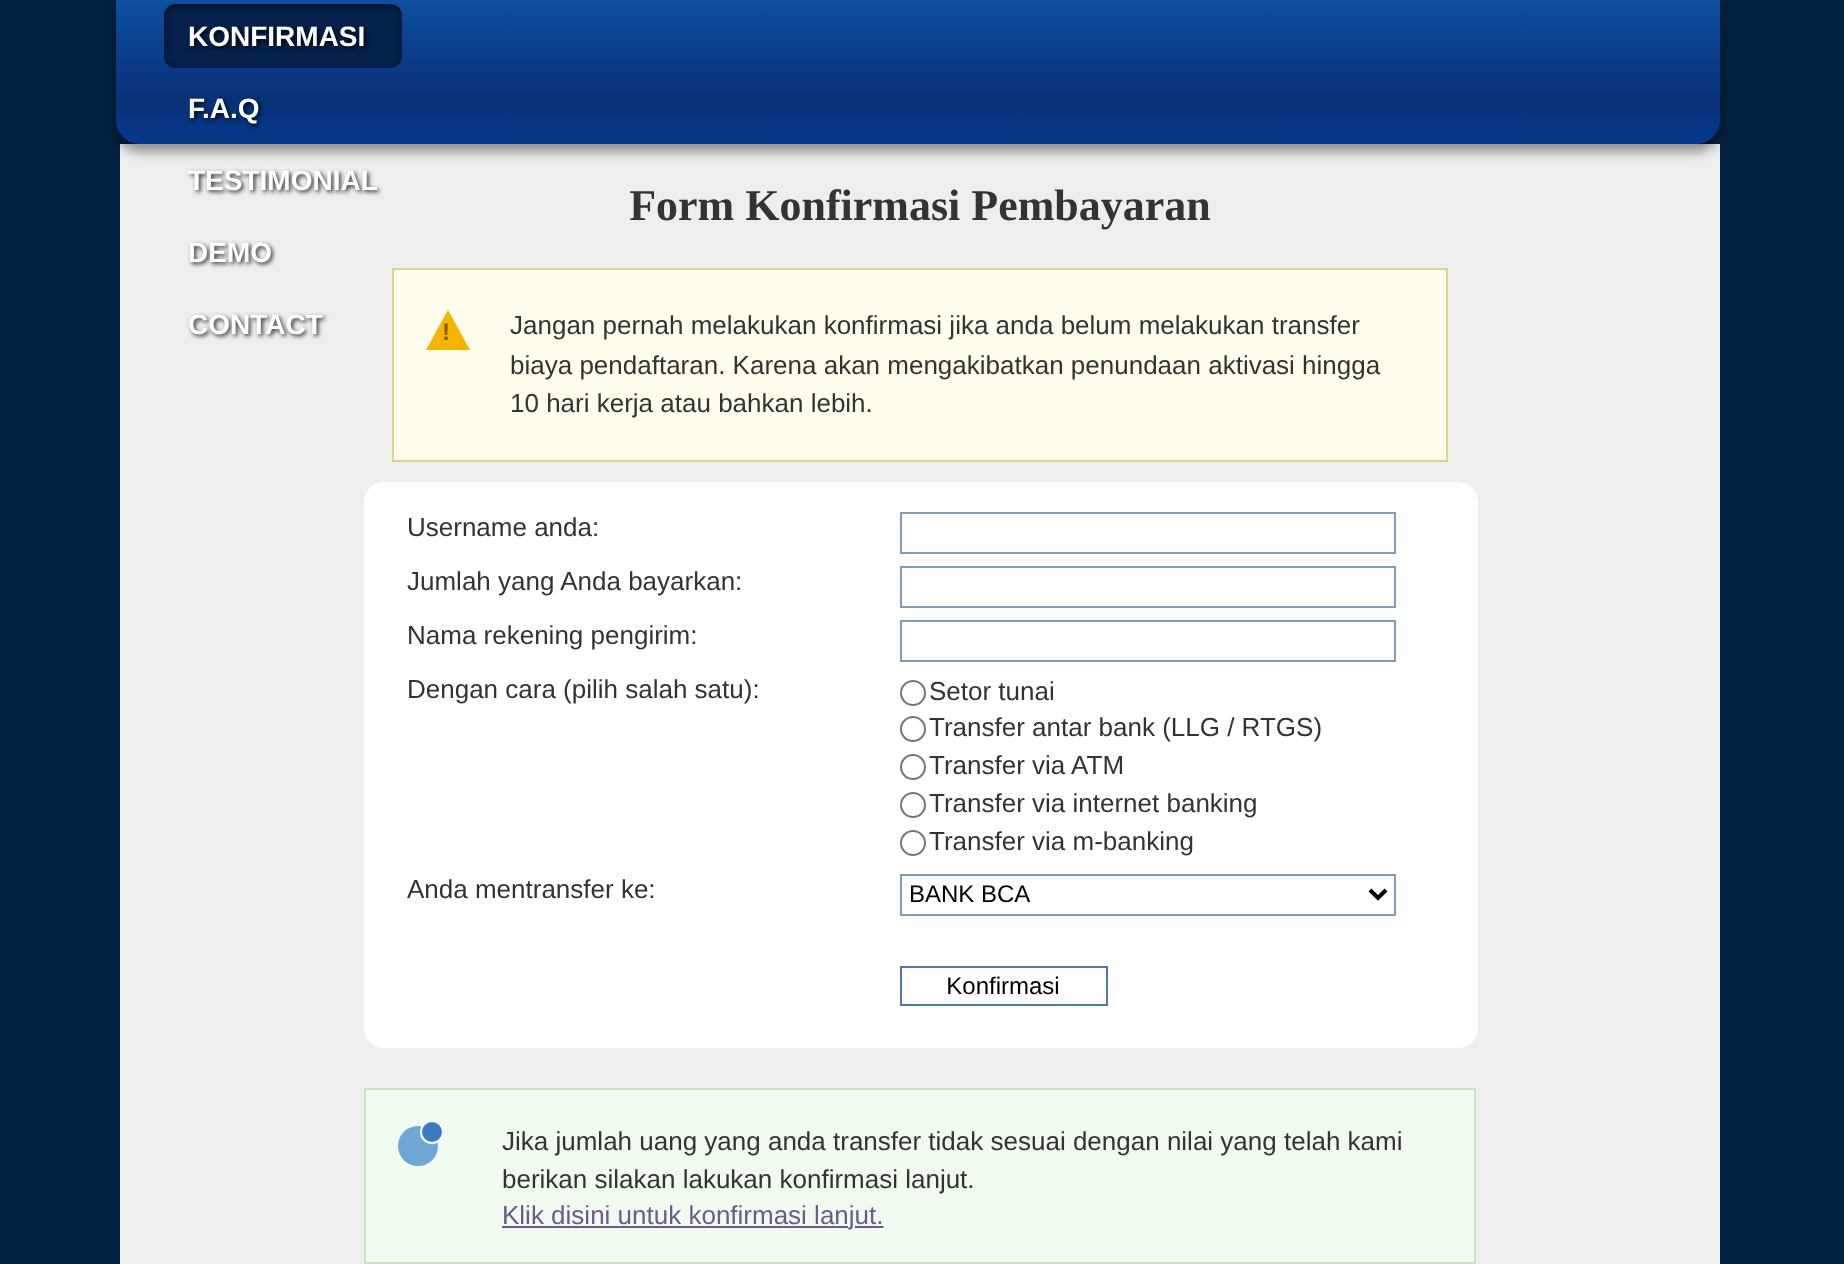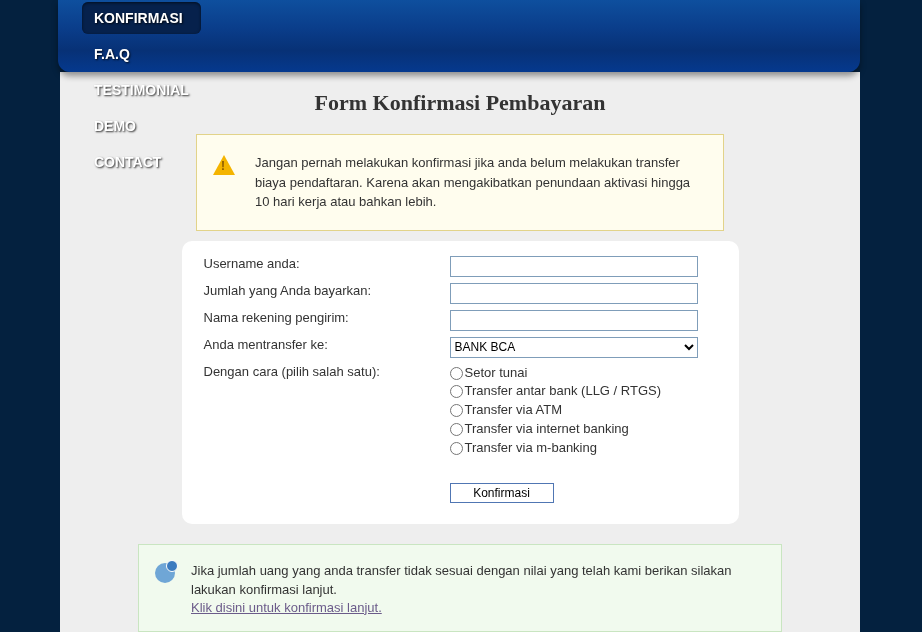--- a/index.html
+++ b/index.html
@@ -110,27 +110,27 @@
   .btn {
     width:104px;
     height:20px;
     border:1px solid #5076b3;
     background:#fff;
     font-size:12px;
     cursor:pointer;
   }
 
   .info-box {
-    width:644px;
+    width:556px;
     margin:0 auto;
     background:#f1faee;
     border:1px solid #c9e5c1;
     padding:16px;
     display:flex;
-    gap:16px;
+    gap:32px;
   }
   .info-box p { line-height:1.5; font-size:13px; }
   .info-box a { color:#6b5b8a; }
 
   
   .tri-icon {
     width:0;height:0;
     border-left:11px solid transparent;
     border-right:11px solid transparent;
     border-bottom:20px solid #f4b400;
@@ -214,34 +214,34 @@
       </tr>
       <tr>
         <td class="label">Jumlah yang Anda bayarkan:</td>
         <td><input type="text" class="txt" value="" style=""></td>
       </tr>
       <tr>
         <td class="label">Nama rekening pengirim:</td>
         <td><input type="text" class="txt" value="" style=""></td>
       </tr>
       <tr>
-        <td class="label">Anda mentransfer ke:</td>
-        <td>
-          <select class="sel"><option>BANK BCA</option></select>
-        </td>
-      </tr>
-      <tr>
         <td class="label">Dengan cara (pilih salah satu):</td>
         <td class="radio-list">
               <label><input type="radio" name="method" style="">Setor tunai</label>
               <label><input type="radio" name="method" style="">Transfer antar bank (LLG / RTGS)</label>
               <label><input type="radio" name="method" style="">Transfer via ATM</label>
               <label><input type="radio" name="method" style="">Transfer via internet banking</label>
               <label><input type="radio" name="method" style="">Transfer via m-banking</label>
             </td>
+      </tr>
+      <tr>
+        <td class="label">Anda mentransfer ke:</td>
+        <td>
+          <select class="sel"><option>BANK BCA</option></select>
+        </td>
       </tr>
       <tr>
             <td></td>
             <td style="padding-top:22px;">
         <button class="btn">Konfirmasi</button>
       </td>
           </tr>
     </tbody>
       </table>
   </div>

